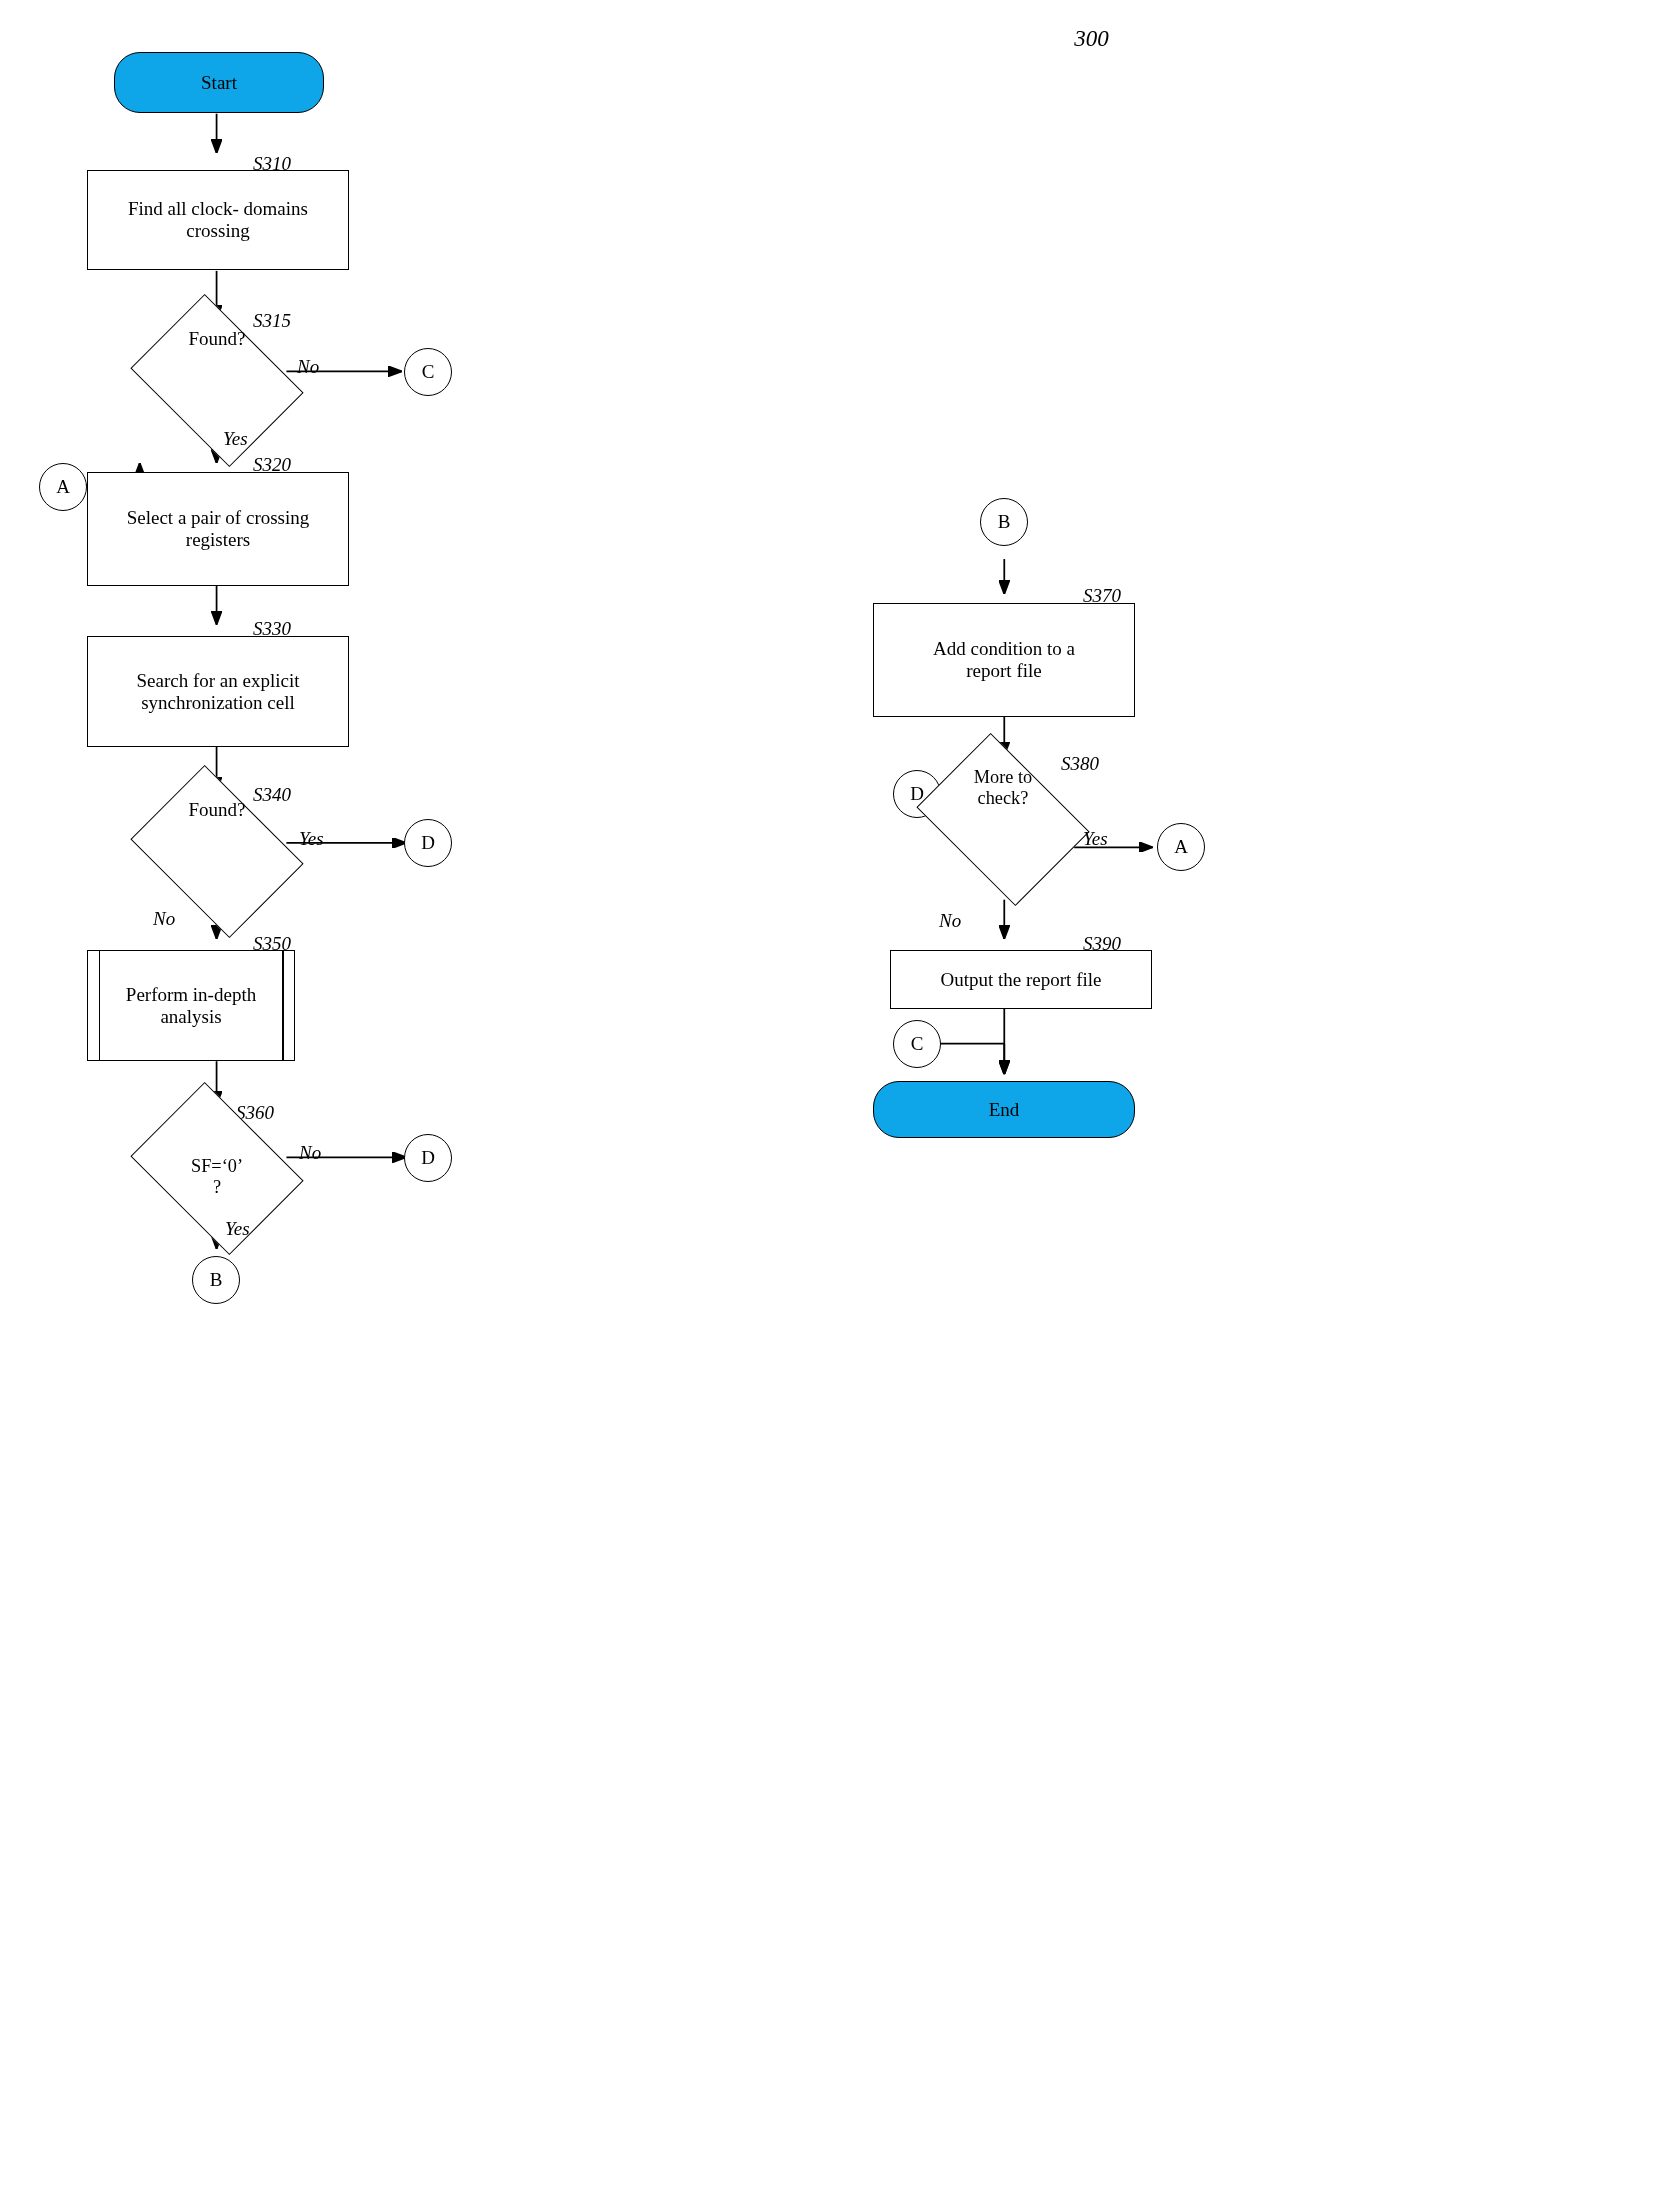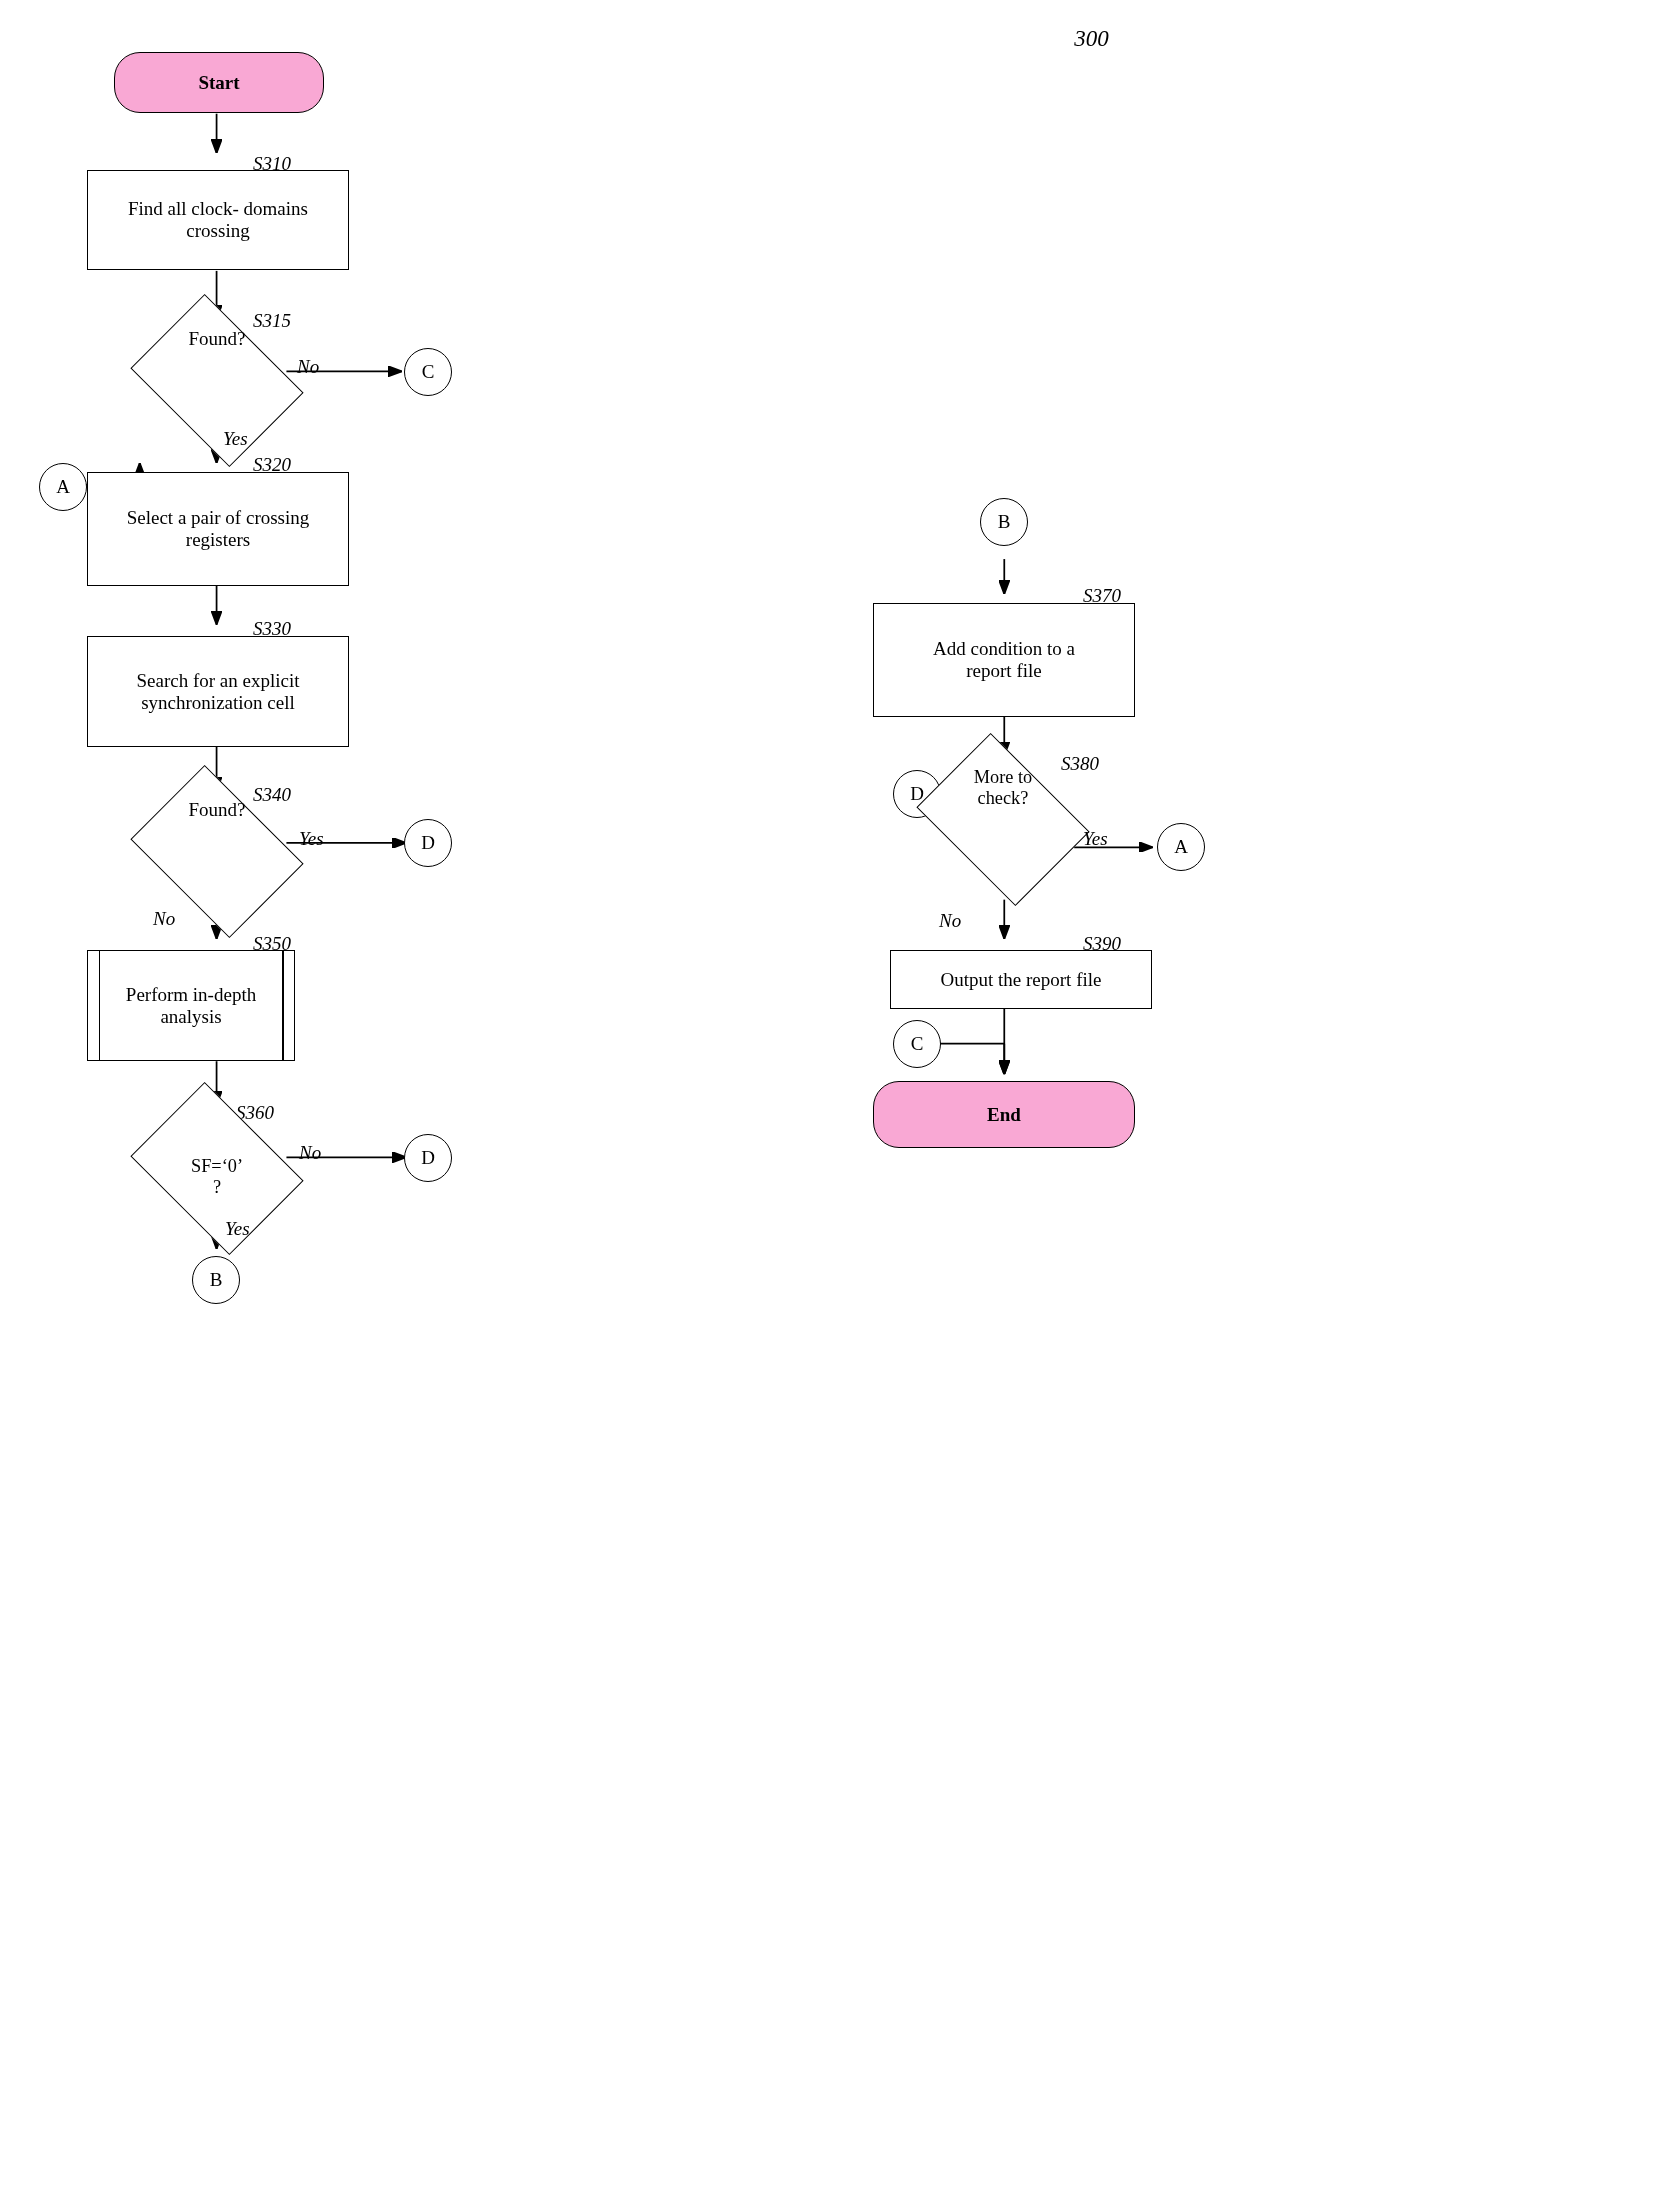--- a/index.html
+++ b/index.html
@@ -27,22 +27,21 @@
       position: absolute;
       display: flex;
       align-items: center;
       justify-content: center;
       text-align: center;
       font-size: 19px;
     }
     .rounded-rect {
       border: 1.7px solid #000;
       border-radius: 26px;
-      background: #f9a8d4;
-      font-weight: bold;
+      background: #0ea5e9;
     }
     .rect {
       border: 1.7px solid #000;
       background: #fff;
     }
     .diamond {
       width: 140px;
       height: 105px;
       background: #fff;
       transform: rotate(45deg);
@@ -303,18 +302,18 @@
   </div>
 
   <div class="fc-node rect" style="top:950px;left:890px;width:262px;height:59px;">
     <span>Output the report file</span>
   </div>
 
   <div class="circle-connector" style="top:1020px;left:893px;width:48px;height:48px;">
     <span>C</span>
   </div>
 
-  <div class="fc-node rounded-rect" style="top:1081px;left:873px;width:262px;height:67px;">
+  <div class="fc-node rounded-rect" style="top:1081px;left:873px;width:262px;height:57px;">
     <span>End</span>
   </div>
 
 </div>
 
 
 </body></html>

